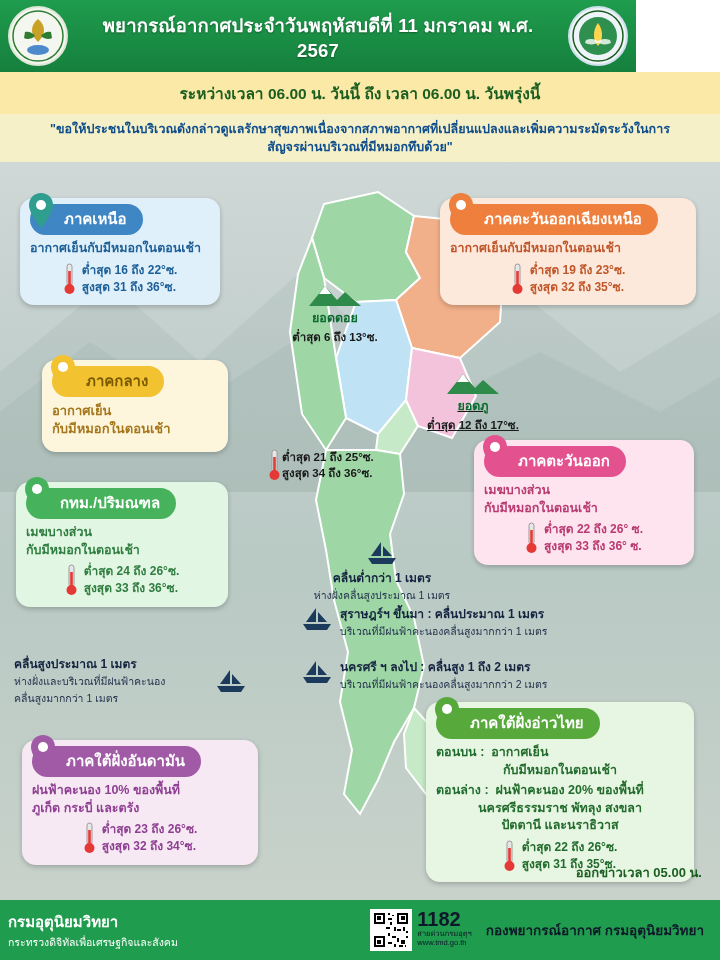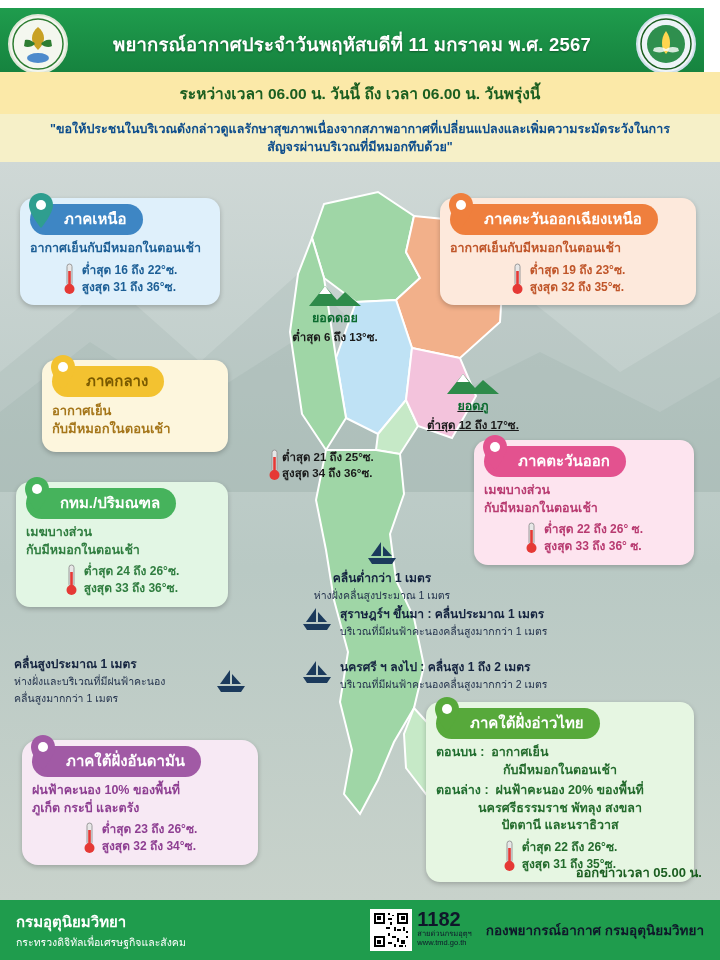--- a/index.html
+++ b/index.html
@@ -7,21 +7,21 @@
     width: 720px; height: 960px;
     font-family: "Liberation Sans", sans-serif;
     background: #ffffff;
     overflow: hidden;
     position: relative;
   }
   #page { position: relative; width: 720px; height: 960px; }
 
   
   .header {
-    position: absolute; left: 0; top: 8px; width: 704px; height: 72px;
+    position: absolute; left: 0; top: 0; width: 636px; height: 72px;
     background: linear-gradient(180deg, #1f9c4d 0%, #15803d 100%);
     display: flex; align-items: center; justify-content: center;
   }
   .header-title {
     color: #ffffff; font-size: 18.5px; font-weight: bold;
     text-shadow: 0 1px 2px rgba(0,0,0,.35); text-align: center;
     letter-spacing: .2px; padding: 0 92px;
   }
   .logo-left, .logo-right {
     position: absolute; top: 6px; width: 60px; height: 60px;
@@ -87,21 +87,21 @@
   .c-northeast  { left: 440px; top: 36px;  width: 256px; background: #fde9dc; }
   .c-northeast .card-title { background: #ef7f3d; }
   .c-central    { left: 42px;  top: 198px; width: 186px; background: #fdf6dd; }
   .c-central .card-title { background: #f3c230; }
   .c-bkk        { left: 16px;  top: 320px; width: 212px; background: #e2f6e4; }
   .c-bkk .card-title { background: #46b35c; }
   .c-east       { left: 474px; top: 278px; width: 220px; background: #fde4ef; }
   .c-east .card-title { background: #e3528f; }
   .c-southgulf  { left: 426px; top: 540px; width: 268px; background: #e6f6e2; }
   .c-southgulf .card-title { background: #57a93b; }
-  .c-andaman    { left: 22px;  top: 578px; width: 236px; background: #f7e9f4; border-radius: 16px; }
+  .c-andaman    { left: 22px;  top: 578px; width: 236px; background: #f7e9f4; }
   .c-andaman .card-title { background: #a15aa5; }
 
   .c-southgulf .card-body { text-align: left; }
   .c-southgulf .lbl { color: #1f6d2e; }
 
   
   .maplabel { position: absolute; text-align: center; font-size: 11.5px; font-weight: bold; color: #1a1a1a; }
   .maplabel .peak { color: #0b6b2f; font-size: 12.5px; }
   .maplabel .sub { font-weight: bold; }
   .sea-label { position: absolute; font-size: 11px; font-weight: bold; color: #14233f; }
@@ -114,21 +114,21 @@
   .issued {
     position: absolute; right: 18px; top: 700px;
     font-size: 13px; font-weight: bold; color: #1b5e20;
   }
 
   
   .footer {
     position: absolute; left: 0; top: 900px; width: 720px; height: 60px;
     background: #1f9c4d; display: flex; align-items: center;
   }
-  .footer-left { padding-left: 16px; color: #fff; }
+  .footer-left { padding-left: 8px; color: #fff; }
   .footer-left .l1 { font-size: 15px; font-weight: bold; }
   .footer-left .l2 { font-size: 10.5px; }
   .footer-mid { margin-left: auto; display: flex; align-items: flex-start; gap: 5px; color: #0f172a; }
   .qr { width: 42px; height: 42px; background: #fff; padding: 2px; }
   .hotline .num { font-size: 20px; font-weight: bold; line-height: 1; }
   .hotline .cap { font-size: 7.5px; line-height: 1.25; }
   .footer-right { margin-left: 14px; margin-right: 16px; color: #0f172a; font-size: 13.5px; font-weight: bold; }
 
   .boat { width: 34px; height: 26px; }
 </style>

